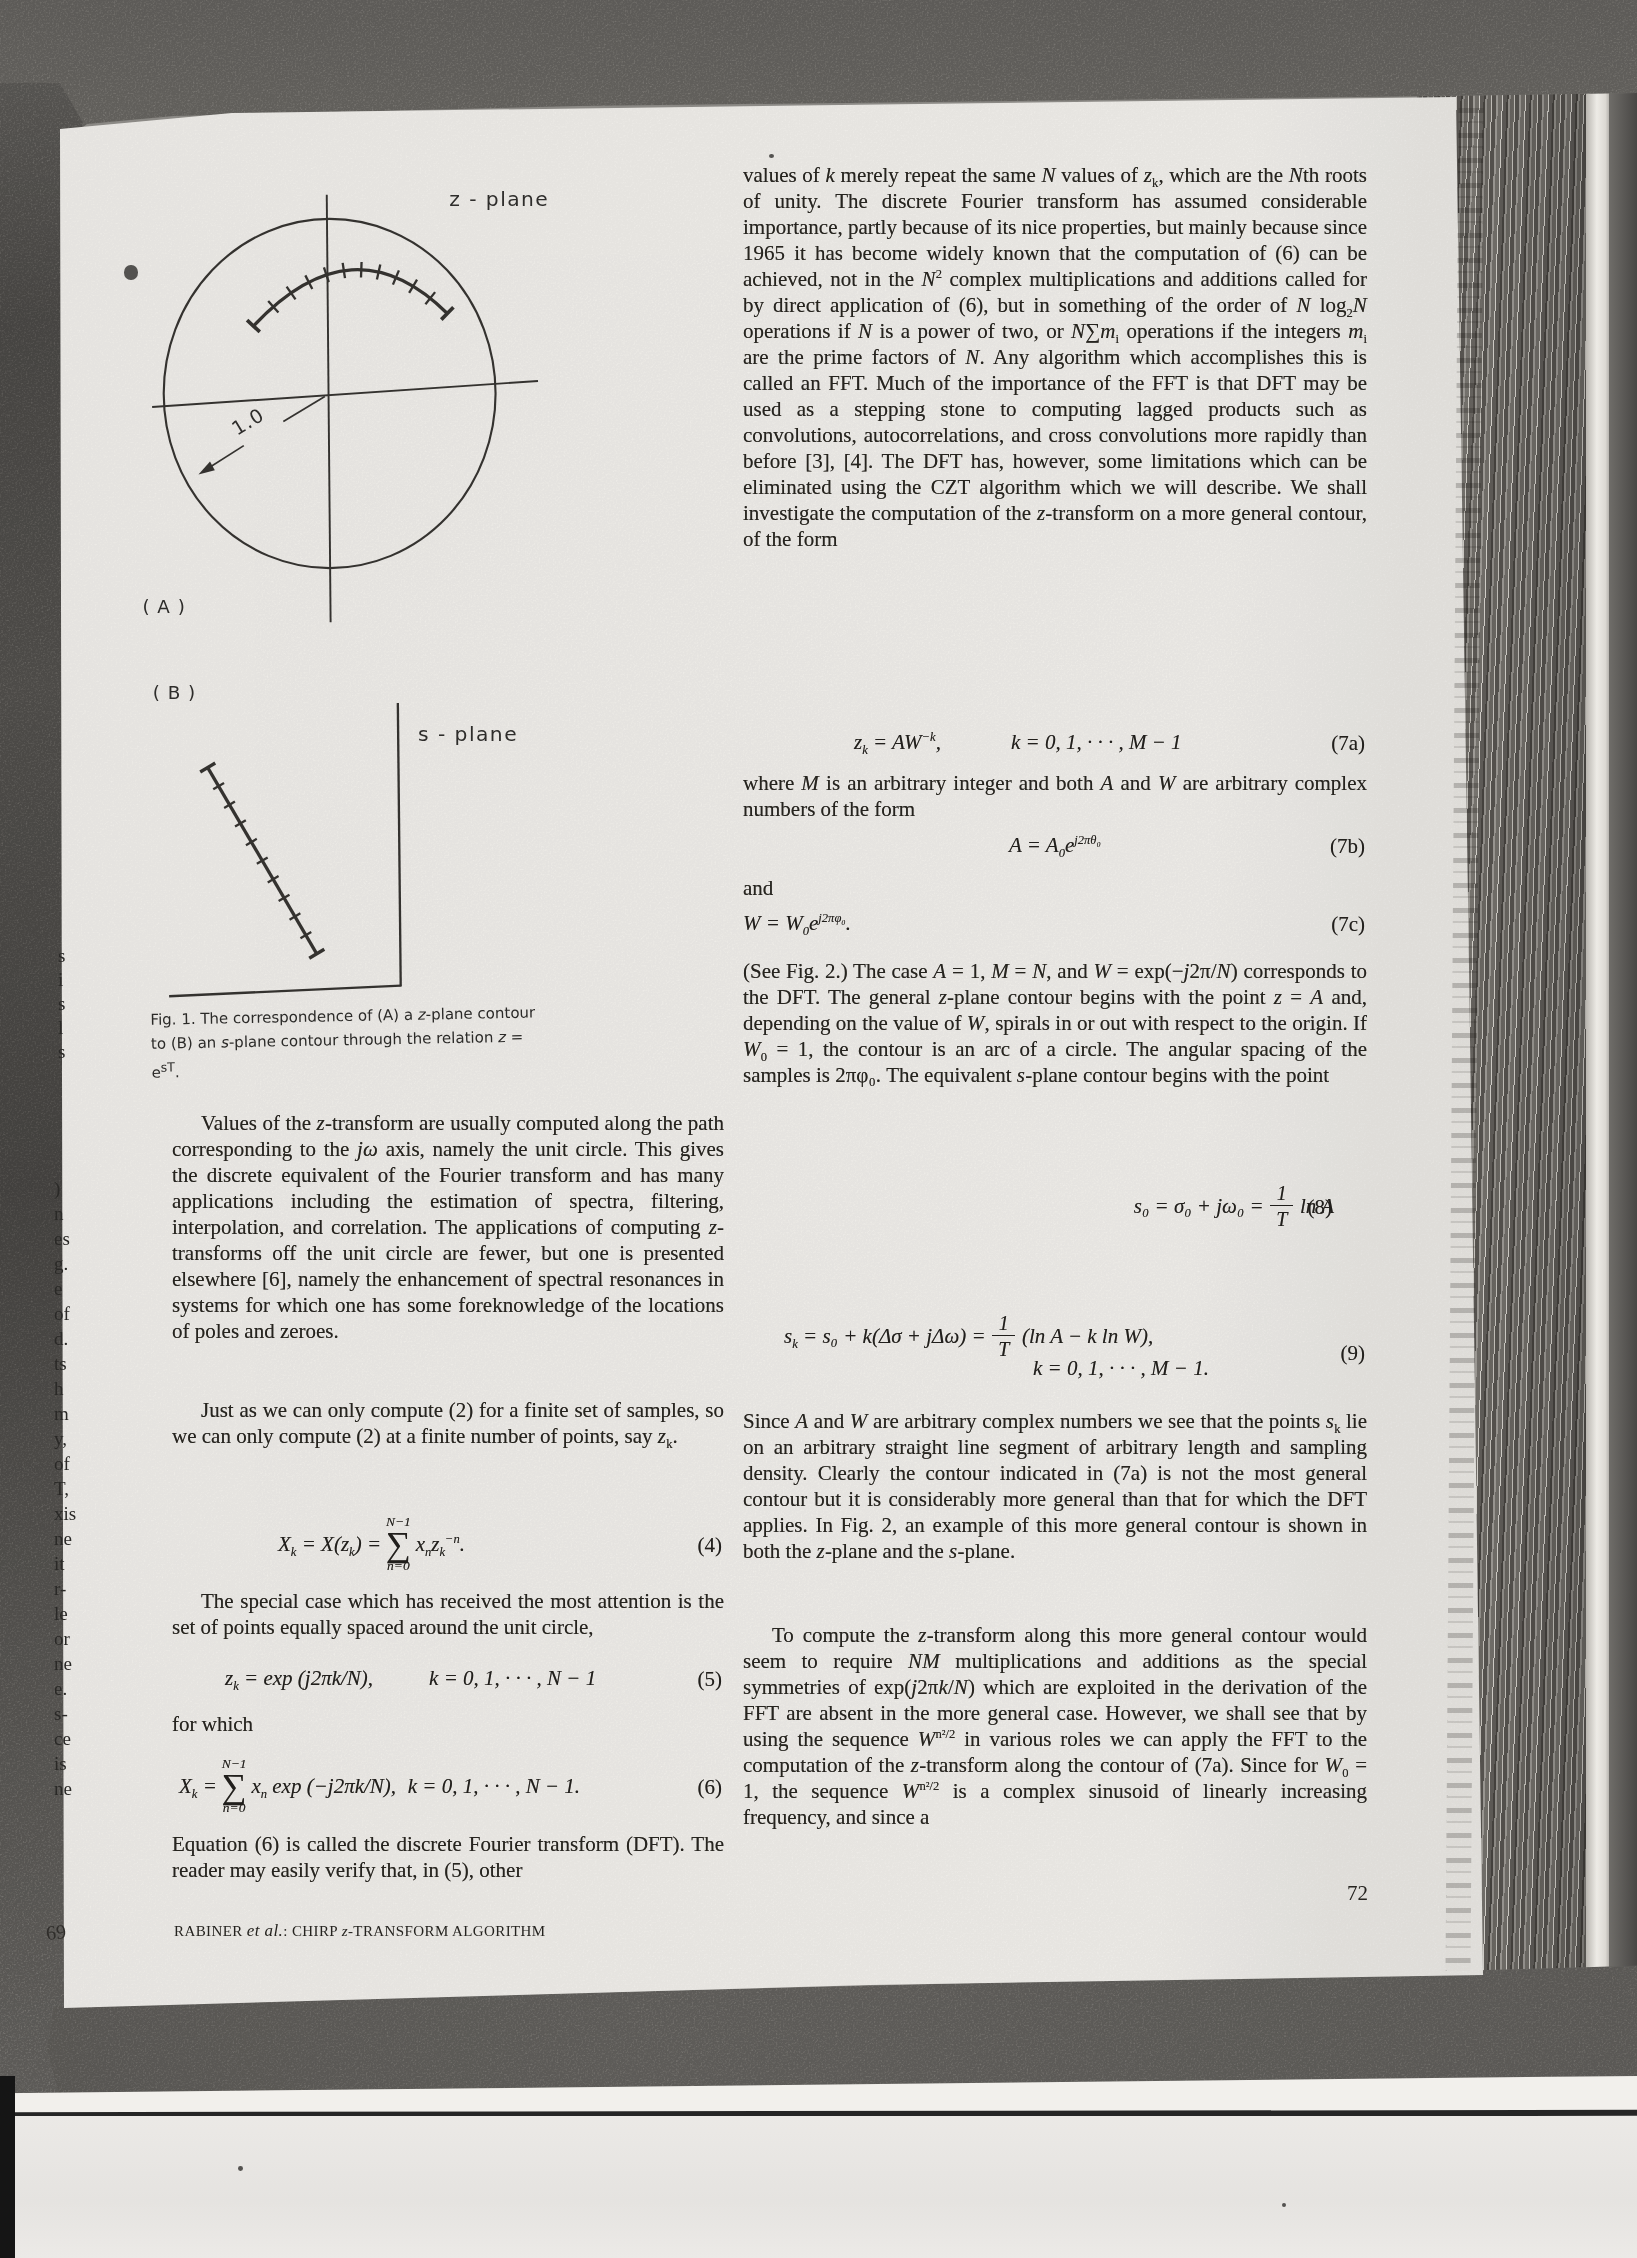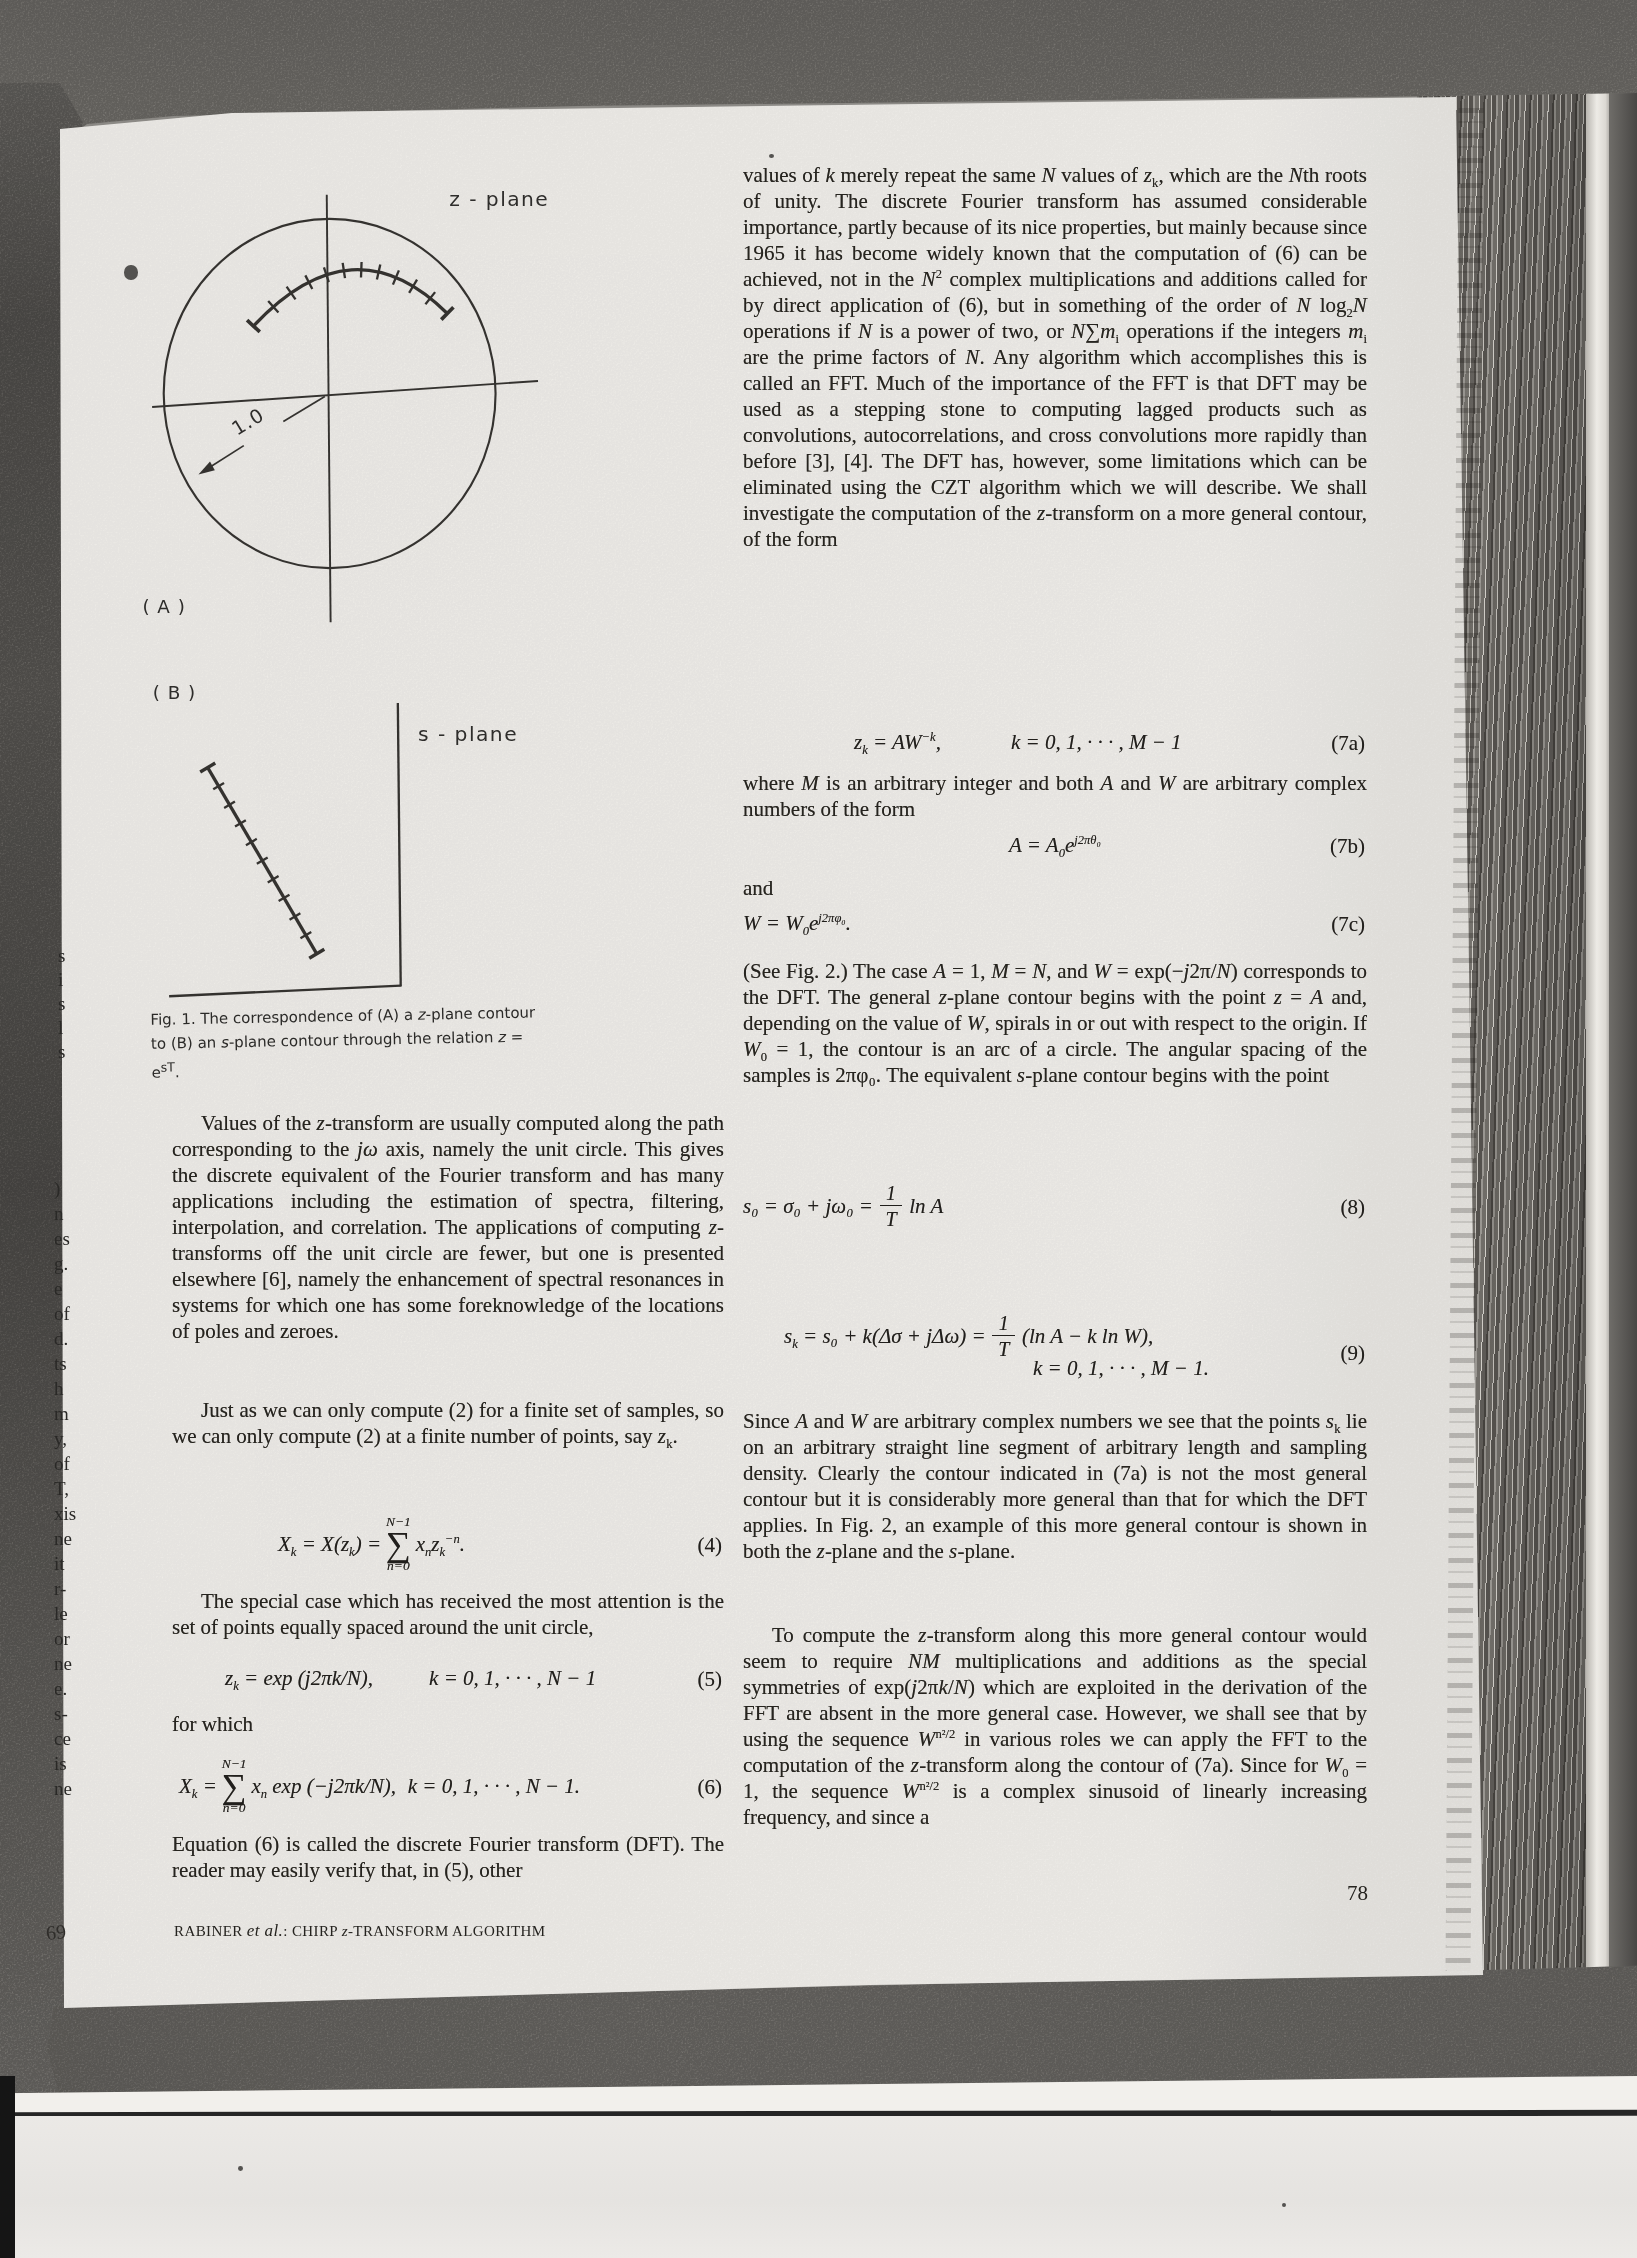--- a/index.html
+++ b/index.html
@@ -218,21 +218,21 @@
       <span style="margin-left:11.6px">k = 0, 1, · · · , N − 1.</span>
       <span class="eqnum">(6)</span>
     </div>
 
     <div class="para" style="left:172px;top:1831px;width:552px">Equation (6) is called the discrete Fourier transform (DFT). The reader may easily verify that, in (5), other</div>
 
     <div class="footer">
       <span>RABINER</span>
       <i style="font-size:17px">et al.</i><span>: CHIRP <i>z</i>-TRANSFORM ALGORITHM</span>
     </div>
-    <div class="pageno">78</div>
+    <div class="pageno">72</div>
 
     <div class="para" style="left:743px;top:162px;width:624px">values of <i>k</i> merely repeat the same <i>N</i> values of <i>z</i><sub>k</sub>, which are the <i>N</i>th roots of unity. The discrete Fourier transform has assumed considerable importance, partly because of its nice properties, but mainly because since 1965 it has become widely known that the computation of (6) can be achieved, not in the <i>N</i><sup>2</sup> complex multiplications and additions called for by direct application of (6), but in something of the order of <i>N</i> log<sub>2</sub><i>N</i> operations if <i>N</i> is a power of two, or <i>N</i>∑<i>m</i><sub>i</sub> operations if the integers <i>m</i><sub>i</sub> are the prime factors of <i>N</i>. Any algorithm which accomplishes this is called an FFT. Much of the importance of the FFT is that DFT may be used as a stepping stone to computing lagged products such as convolutions, autocorrelations, and cross convolutions more rapidly than before [3], [4]. The DFT has, however, some limitations which can be eliminated using the CZT algorithm which we will describe. We shall investigate the computation of the <i>z</i>-transform on a more general contour, of the form</div>
 
     <div class="eq" style="left:743px;top:722px;width:624px;height:41px">
       <span style="margin-left:111px">z<sub>k</sub> = AW<sup>−k</sup>,</span>
       <span style="margin-left:70px">k = 0, 1, · · · , M − 1</span>
       <span class="eqnum">(7a)</span>
     </div>
 
     <div class="para" style="left:743px;top:770px;width:624px">where <i>M</i> is an arbitrary integer and both <i>A</i> and <i>W</i> are arbitrary complex numbers of the form</div>
@@ -244,21 +244,21 @@
 
     <div class="para" style="left:743px;top:875px;width:624px">and</div>
 
     <div class="eq" style="left:743px;top:904px;width:624px;height:39px;justify-content:flex-start">
       <span>W = W<sub>0</sub>e<sup>j2πφ₀</sup>.</span>
       <span class="eqnum">(7c)</span>
     </div>
 
     <div class="para" style="left:743px;top:958px;width:624px">(See Fig. 2.) The case <i>A</i> = 1, <i>M</i> = <i>N</i>, and <i>W</i> = exp(−<i>j</i>2π/<i>N</i>) corresponds to the DFT. The general <i>z</i>-plane contour begins with the point <i>z</i> = <i>A</i> and, depending on the value of <i>W</i>, spirals in or out with respect to the origin. If <i>W</i><sub>0</sub> = 1, the contour is an arc of a circle. The angular spacing of the samples is 2πφ₀. The equivalent <i>s</i>-plane contour begins with the point</div>
 
-    <div class="eq" style="left:743px;top:1170px;width:624px;height:73px;justify-content:flex-start">
+    <div class="eq" style="left:710px;top:1170px;width:624px;height:73px;justify-content:flex-end">
       <span>s₀ = σ₀ + jω₀ =</span>
       <span class="frac">
         <span class="ft">1</span>
         <span class="fb">T</span>
       </span>
       <span>ln A</span>
       <span class="eqnum">(8)</span>
     </div>
 
 

